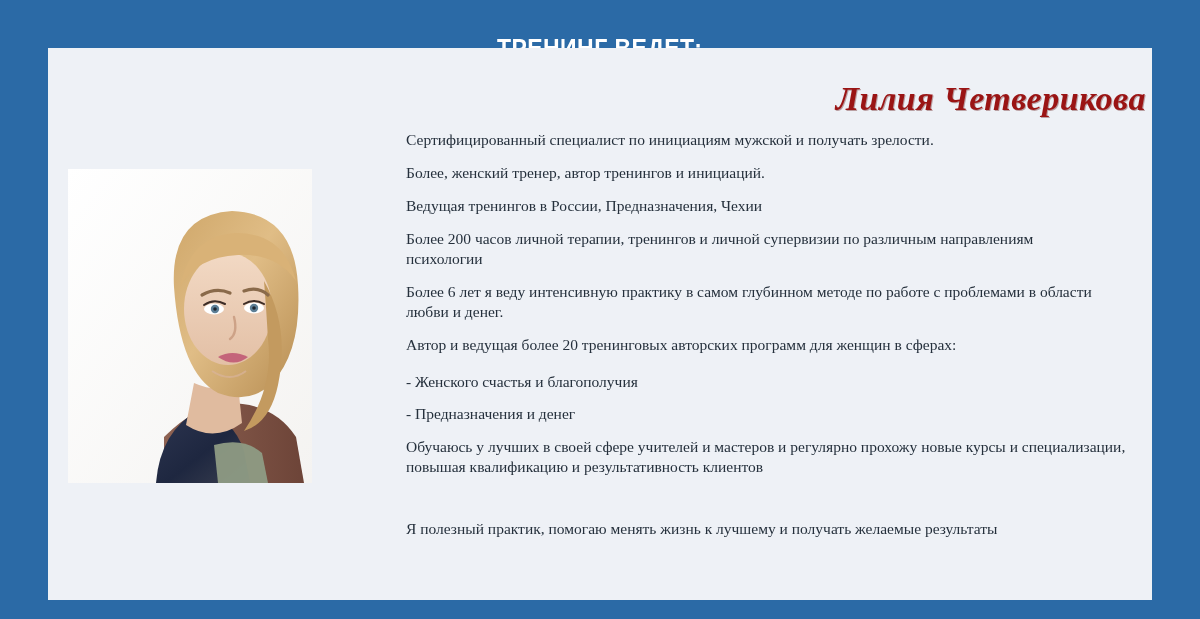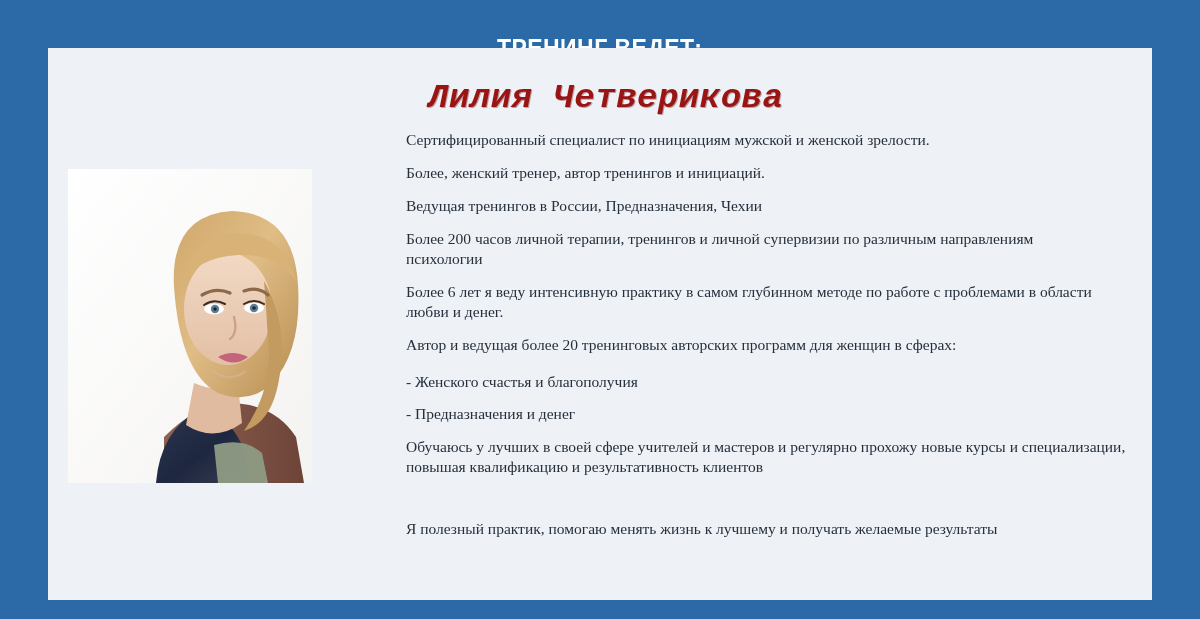--- a/index.html
+++ b/index.html
@@ -77,28 +77,29 @@
   #content {
     position: absolute;
     left: 358px;
     top: 16px;
     width: 740px;
     height: 536px;
   }
 
   #person-name {
     color: #9a1414;
-    font-family: Liberation Mono, monospace;
+    font-family: Liberation Serif, serif;
     font-style: italic;
     font-weight: bold;
     font-size: 34px;
     line-height: 1.1;
     letter-spacing: 0.5px;
     text-shadow: 1px 1px 0 rgba(90, 8, 8, 0.35);
     margin: 16px 0 0 22px;
+    text-align: right;
   }
 
   .bio-line {
     color: #25303c;
     font-family: "Liberation Serif", "DejaVu Serif", serif;
     font-size: 15.5px;
     line-height: 20px;
     margin-top: 13px;
     width: 700px;
   }
@@ -182,21 +183,21 @@
 
           <path d="M144 202 q18 12 34 0" stroke="#d9b49b" stroke-width="2" fill="none" opacity="0.7"></path>
         </svg>
       </div>
     </div>
 
     <div id="content">
 
       <div id="person-name">Лилия Четверикова</div>
 
-      <div class="bio-line wide">Сертифицированный специалист по инициациям мужской и женской зрелости.</div>
+      <div class="bio-line wide">Сертифицированный специалист по инициациям мужской и получать зрелости.</div>
 
       <div class="bio-line">Более, женский тренер,  автор тренингов и инициаций.</div>
 
       <div class="bio-line">Ведущая тренингов в России, Предназначения, Чехии</div>
 
       <div class="bio-line">Более 200 часов личной терапии, тренингов и личной супервизии по различным направлениям психологии</div>
 
       <div class="bio-line">Более 6 лет я веду интенсивную практику в самом глубинном методе по работе с проблемами в области любви и денег.</div>
 
       <div class="bio-line">Автор и ведущая более 20 тренинговых авторских программ для женщин в сферах:</div>

